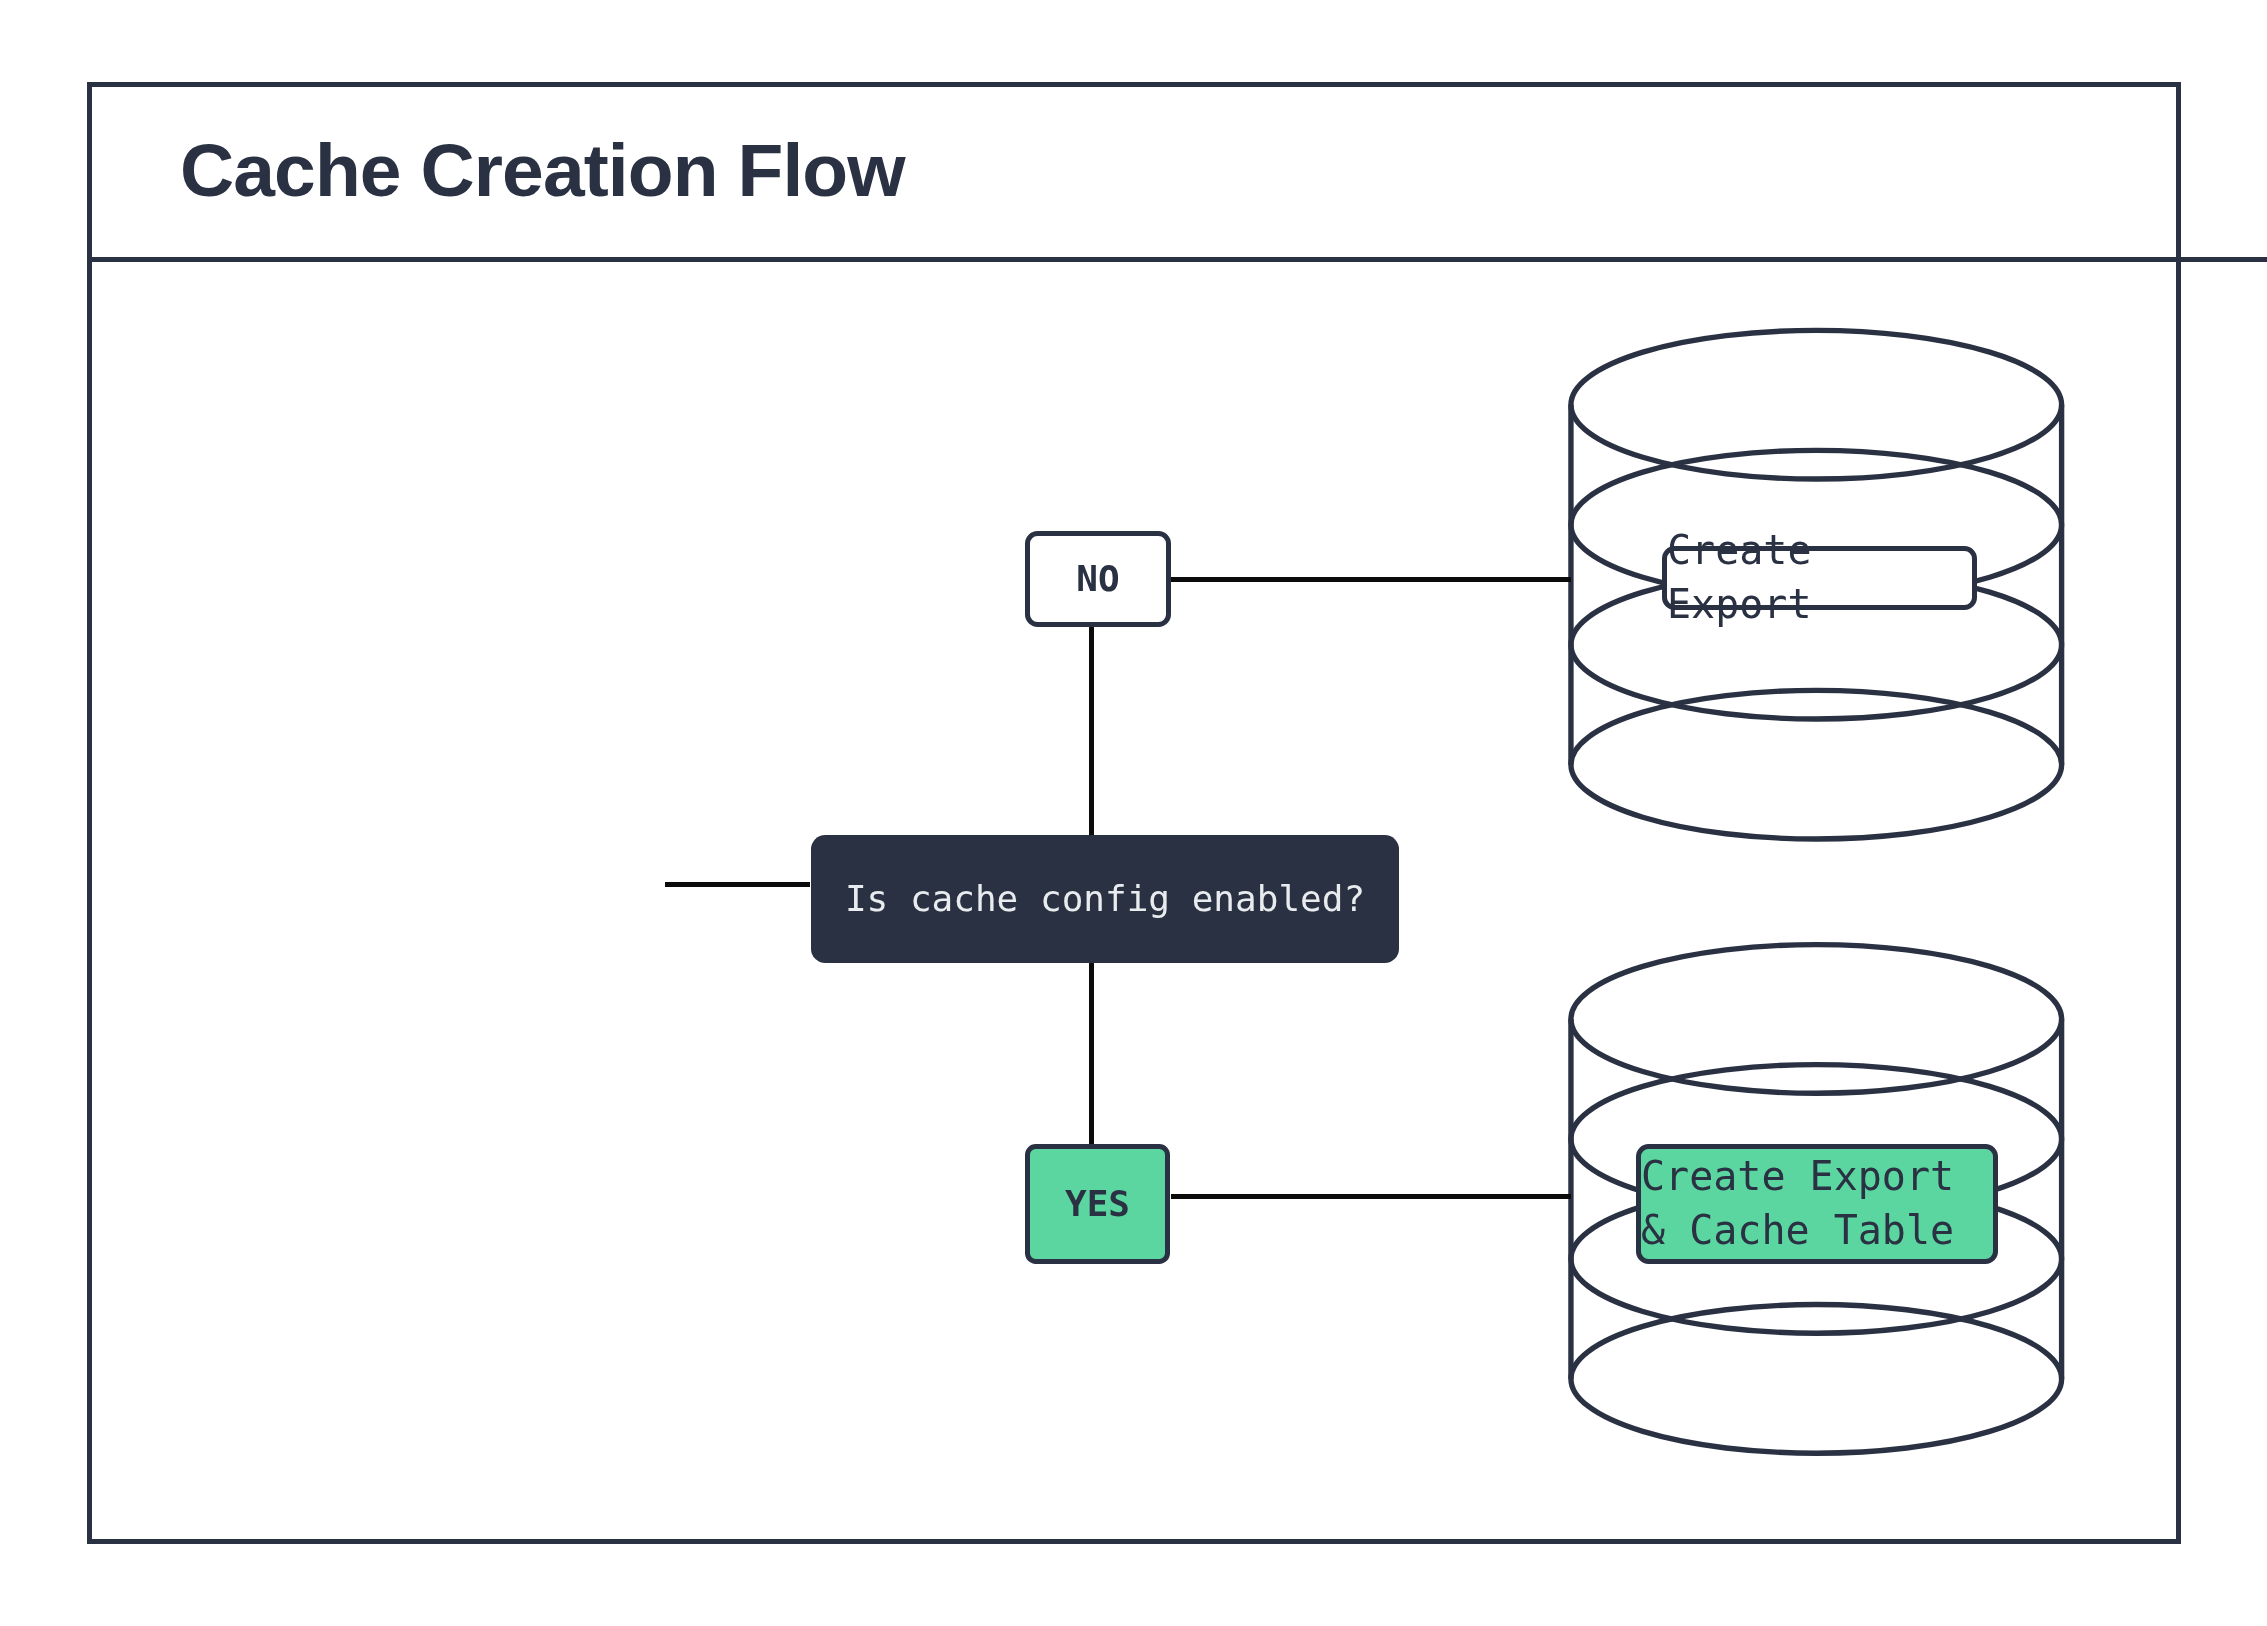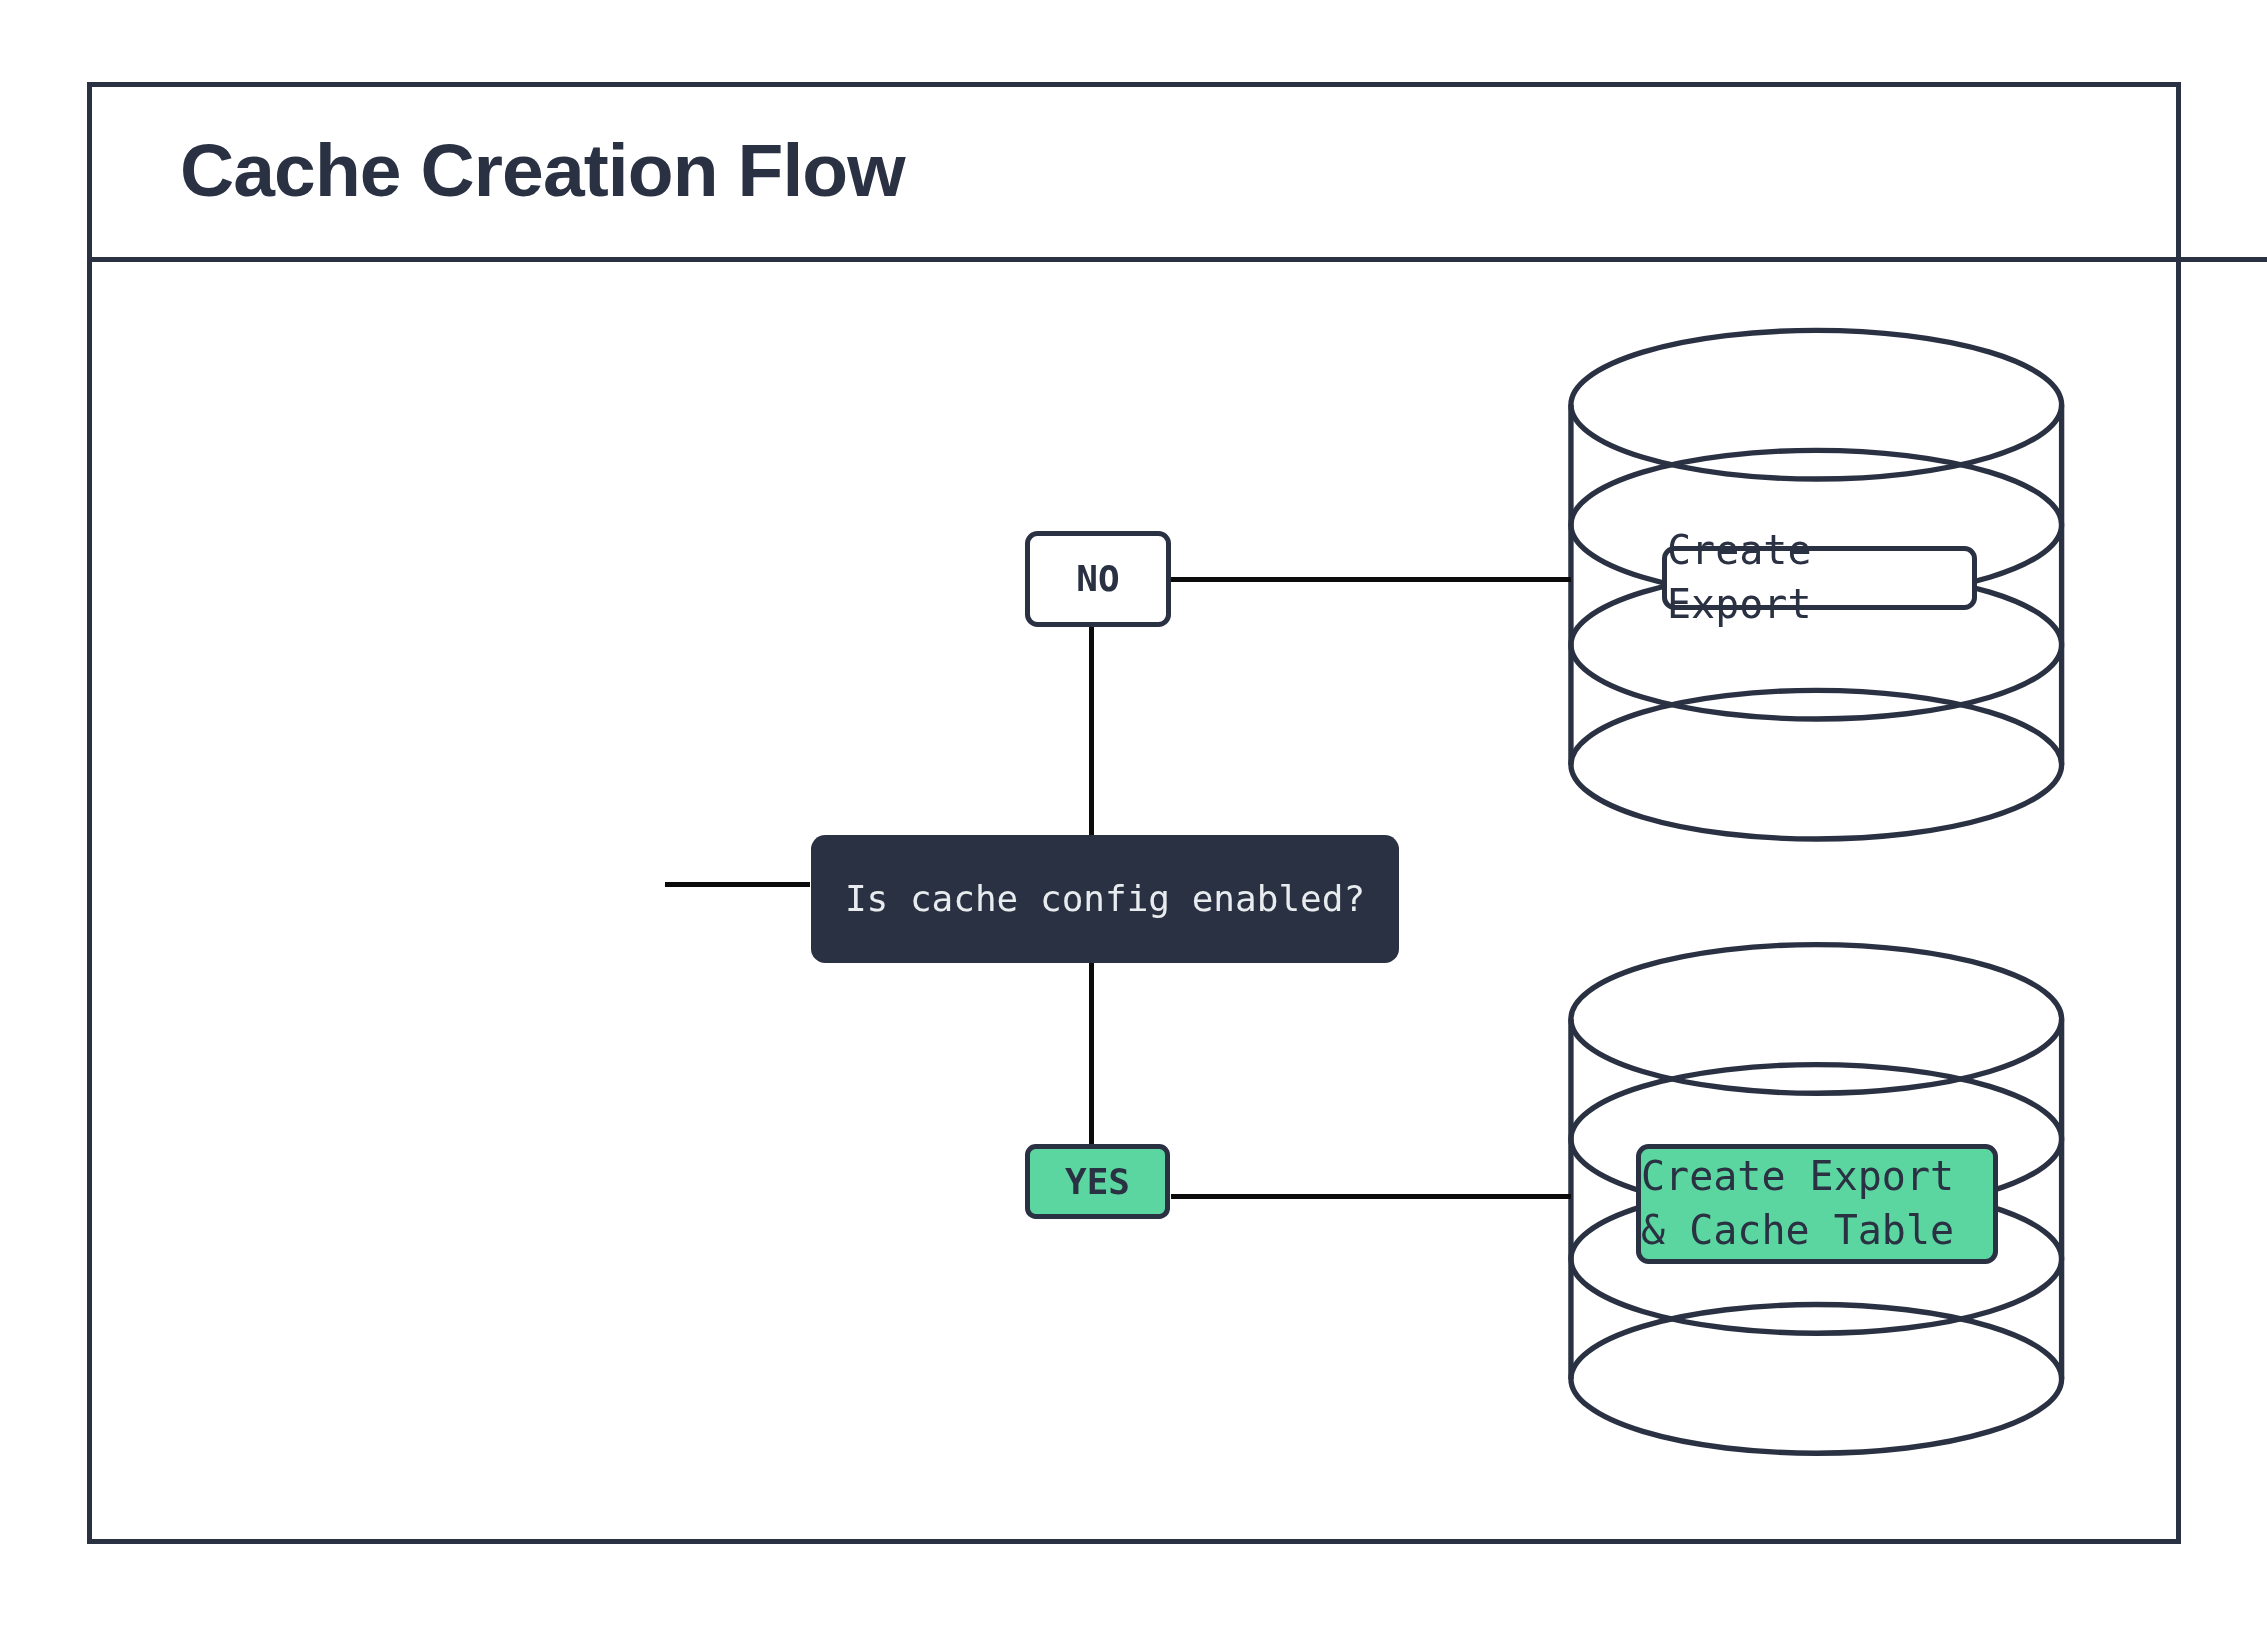--- a/index.html
+++ b/index.html
@@ -103,21 +103,21 @@
 
 
   <div class="node dark" style="left:811px;top:835px;width:588px;height:128px">
     <span>Is cache config enabled?</span>
   </div>
 
   <div class="node white bold" style="left:1025px;top:531px;width:146px;height:96px">
     <span>NO</span>
   </div>
 
-  <div class="node green bold" style="left:1025px;top:1144px;width:145px;height:75px">
+  <div class="node green bold" style="left:1025px;top:1144px;width:145px;height:120px">
     <span>YES</span>
   </div>
 
   <div class="dblabel white" style="left:1662px;top:546px;width:315px;height:64px">
     <span>Create Export</span>
   </div>
 
   <div class="dblabel green" style="left:1636px;top:1144px;width:362px;height:120px">
     <span>Create Export</span>
     <span>&amp; Cache Table</span>

